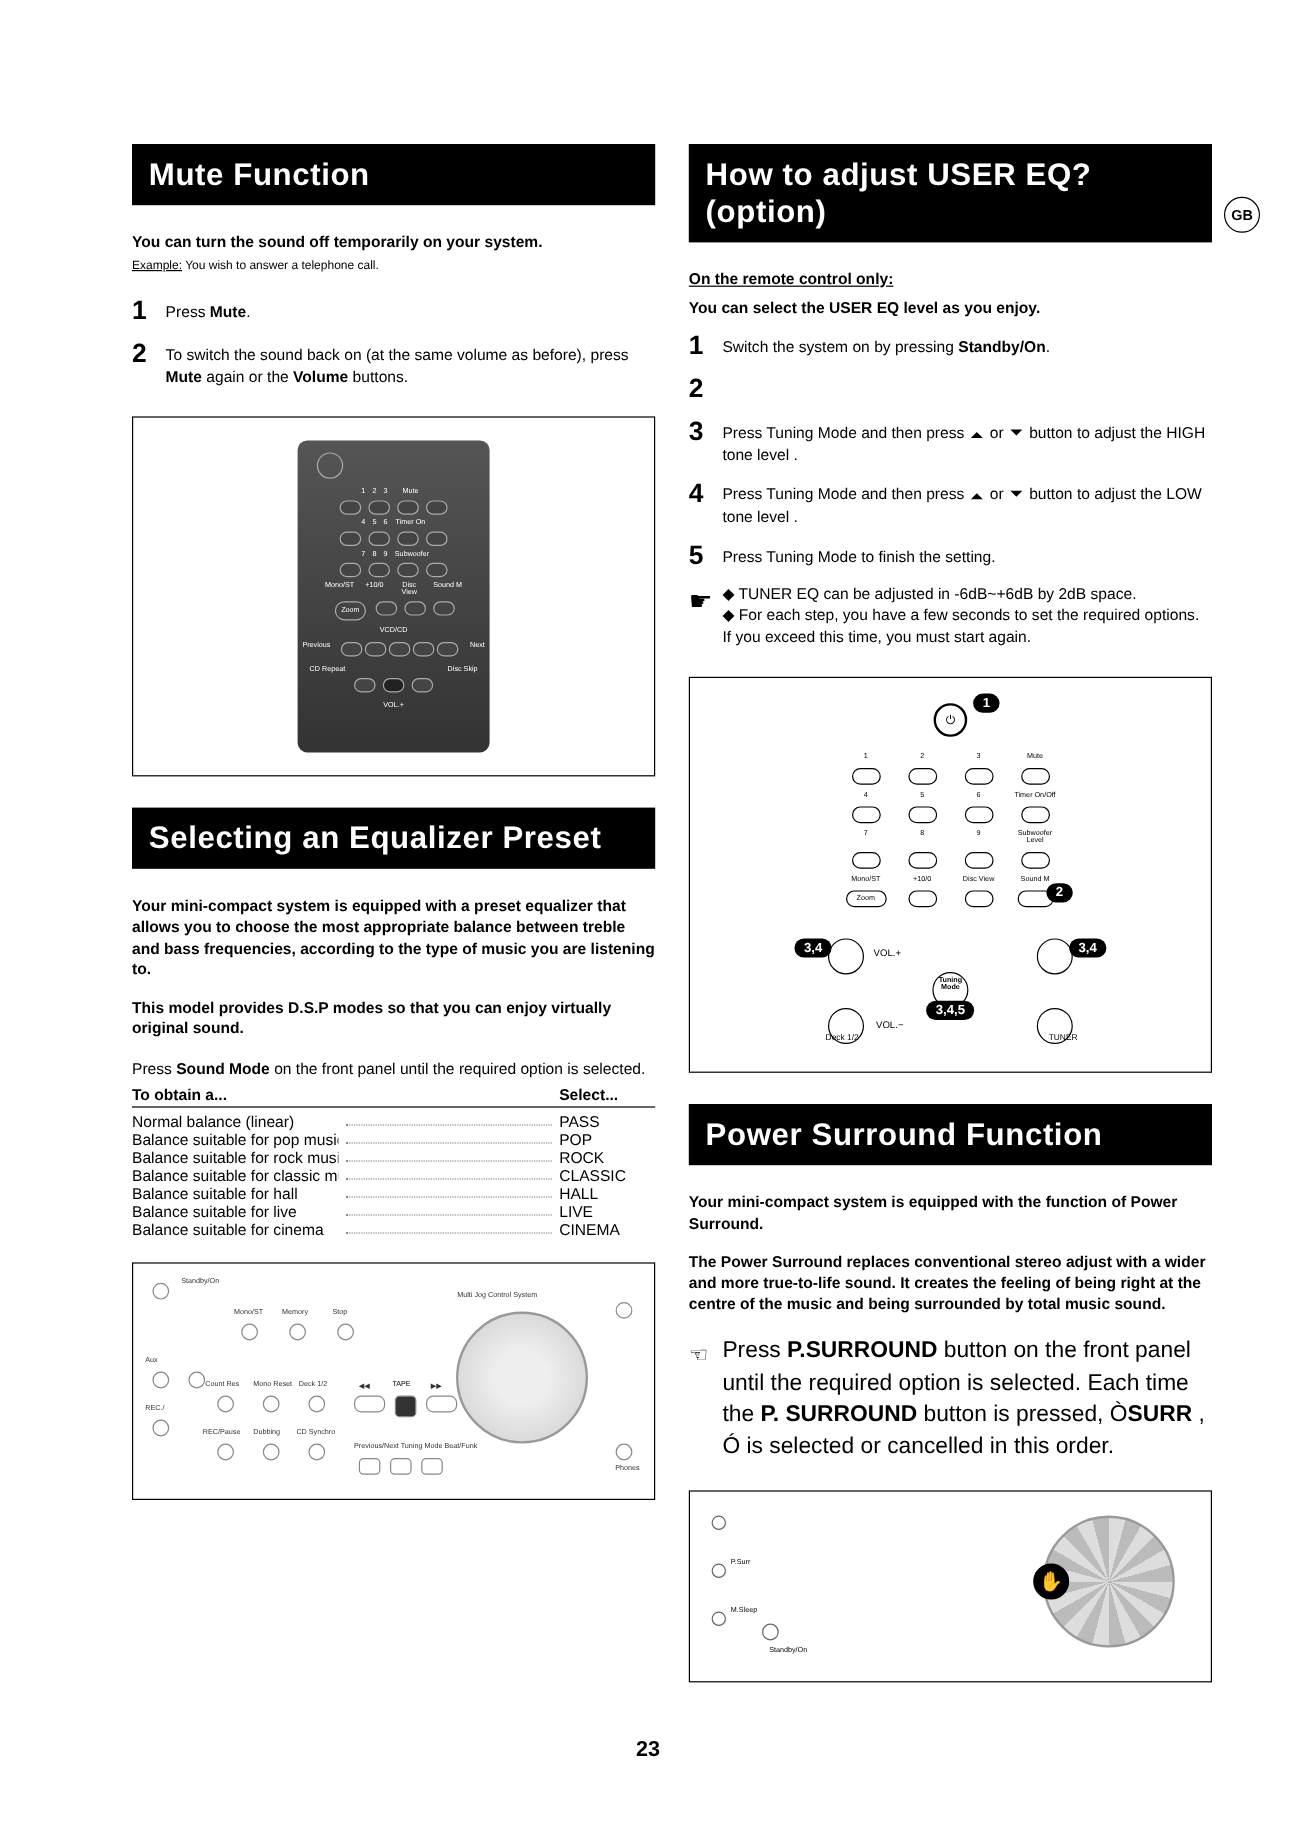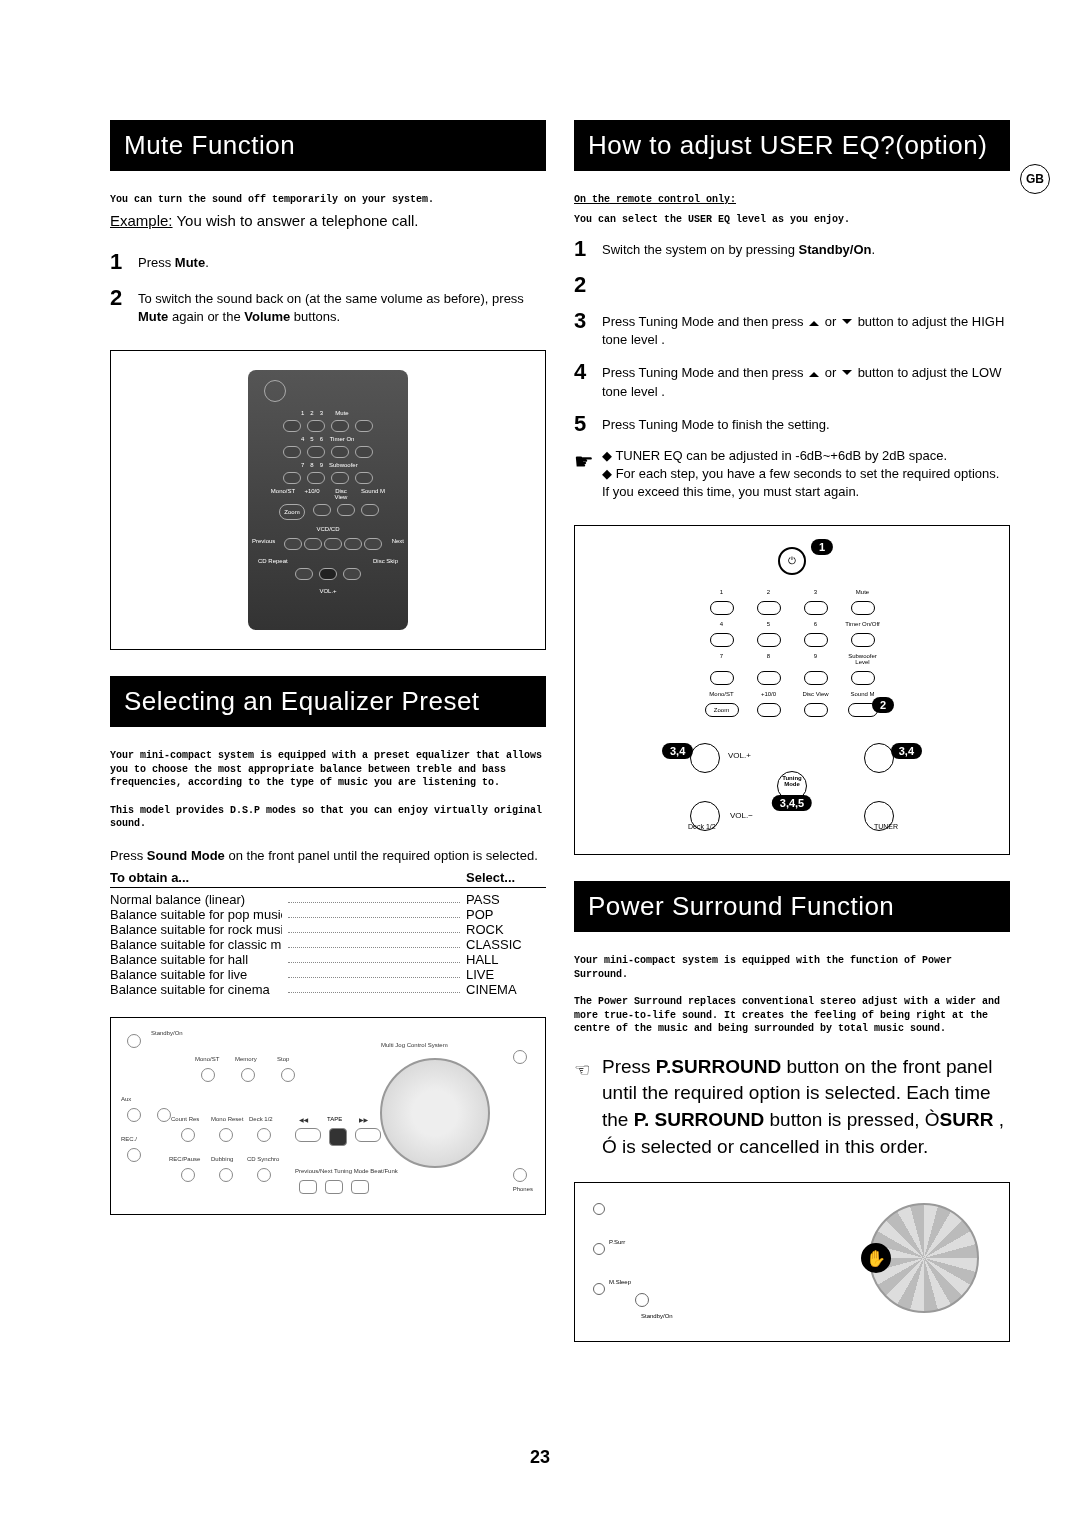--- a/index.html
+++ b/index.html
@@ -1,22 +1,22 @@
 <!DOCTYPE html>
 <html><head>
 <meta charset="utf-8">
 <style>
   * { box-sizing: border-box; margin: 0; padding: 0; }
   html, body { width: 1080px; height: 1528px; background: #fff; font-family: Arial, Helvetica, sans-serif; color: #000; }
   .page { position: relative; width: 1080px; height: 1528px; padding: 120px 70px 60px 110px; }
   .cols { display: flex; gap: 28px; }
   .col { flex: 1; }
-  .section-header { background: #000; color: #fff; font-size: 26px; font-weight: normal; padding: 10px 14px; letter-spacing: 0.5px; }
-  .intro { font-size: 10px; font-weight: bold; margin: 22px 0 4px 0; line-height: 1.35; font-family: Liberation Mono, monospace; }
-  .sub { font-size: 15px; line-height: 1.35; }
+  .section-header { background: #000; color: #fff; font-size: 26px; font-weight: bold; padding: 10px 14px; letter-spacing: 0.5px; }
+  .intro { font-size: 13px; font-weight: bold; margin: 22px 0 4px 0; line-height: 1.35; }
+  .sub { font-size: 10px; line-height: 1.35; }
   .steps { margin-top: 18px; }
   .step { display: flex; margin-bottom: 10px; }
   .step .num { font-size: 22px; font-weight: bold; width: 28px; flex-shrink: 0; }
   .step .txt { font-size: 13px; line-height: 1.4; padding-top: 5px; }
   .u { text-decoration: underline; }
   .notes { margin-top: 10px; font-size: 13px; line-height: 1.4; display: flex; }
   .notes .marker { font-size: 22px; width: 28px; flex-shrink:0; }
   .table-intro { font-size: 13px; margin: 16px 0 6px 0; line-height: 1.35; }
   .eq-table { font-size: 13px; width: 100%; }
   .eq-table .hdr { display: flex; font-weight: bold; border-bottom: 1px solid #000; padding-bottom: 2px; margin-bottom: 4px; }

